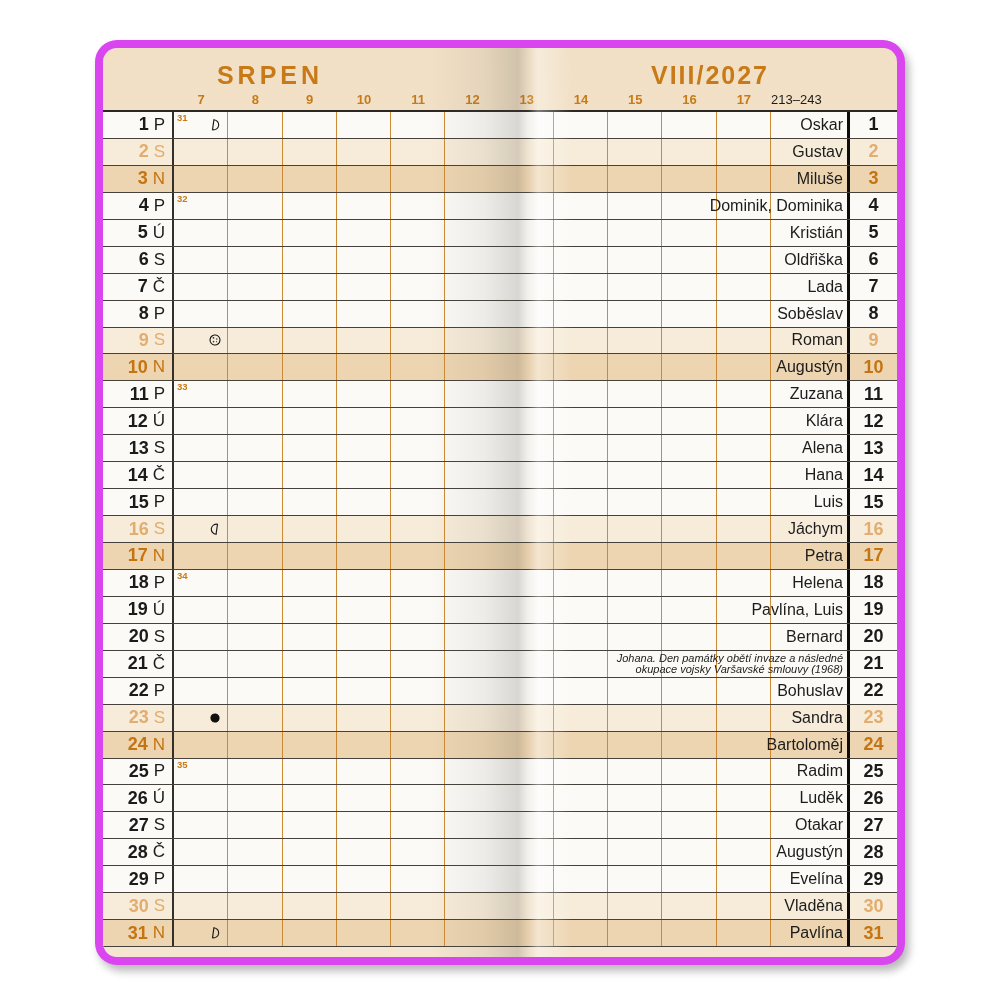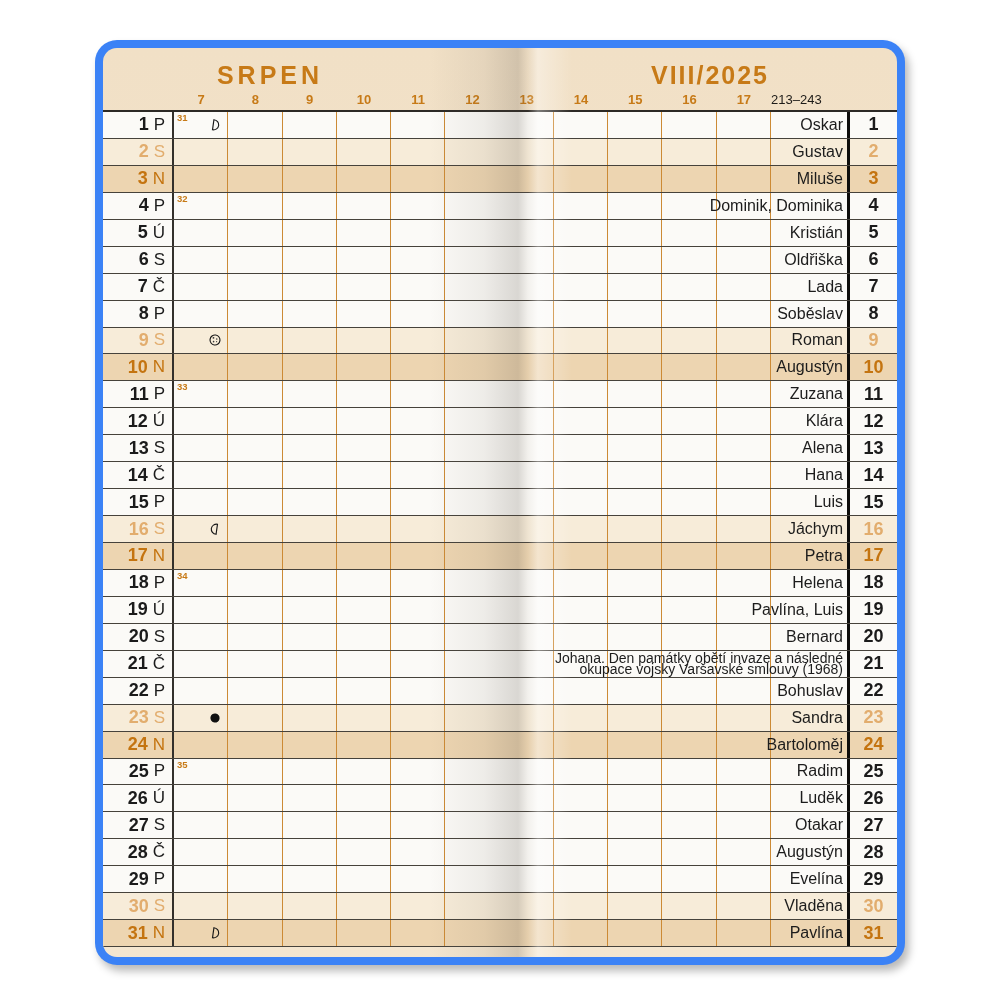--- a/index.html
+++ b/index.html
@@ -3,21 +3,21 @@
 <meta charset="utf-8">
 <style>
   html,body{margin:0;padding:0;background:#ffffff;width:1000px;height:1000px;
     font-family:"Liberation Sans", sans-serif;}
   :root{
     --accent:#c77a17; --hourline:#cc8a35; --satclr:#e2ad6e; --sunclr:#c47410;
     --weekdaybg:#fbfaf7; --satbg:#f7ecd9; --sunbg:#edd5b1;
     --rowline:#46423b; --ink:#1b1b1b;
   }
   .frame{position:absolute;left:95px;top:40px;width:810px;height:925px;
-    background:#3b82f6;border-radius:22px;box-shadow:4px 6px 9px rgba(0,0,0,.28);}
+    background:#d946ef;border-radius:22px;box-shadow:4px 6px 9px rgba(0,0,0,.28);}
   .page{position:absolute;left:8px;top:8px;right:8px;bottom:8px;
     background:linear-gradient(#f1e0c6,#f4e6d0);border-radius:14px;overflow:hidden;}
   .header{position:absolute;top:0;left:0;right:0;height:62px;}
   .title{position:absolute;top:13px;width:334px;text-align:center;
     font-size:25px;font-weight:bold;letter-spacing:4px;color:var(--accent);}
   .title-left{left:0;}
   .title-right{left:440px;letter-spacing:2px;}
   .gridrow{display:grid;grid-template-columns:71px repeat(11,1fr) 76px 50px;}
   .hour-row{position:absolute;bottom:0;left:0;right:0;height:18px;}
   .hour-label{font-size:13px;font-weight:bold;color:var(--accent);
@@ -38,39 +38,39 @@
   .dletter{font-size:17px;color:var(--ink);}
   .saturday .dnum,.saturday .dletter,.saturday.row .num-cell{color:var(--satclr);}
   .sunday .dnum,.sunday .dletter,.sunday.row .num-cell{color:var(--sunclr);}
   .weeknum{position:absolute;left:3px;top:0px;font-size:9.5px;font-weight:bold;color:var(--accent);}
   .moon{position:absolute;left:34px;top:50%;transform:translateY(-50%) rotate(8deg);
     width:14px;height:14px;}
   .moon svg{display:block;width:14px;height:14px;}
   .name-cell{overflow:visible;}
   .name-text{position:absolute;right:4px;top:50%;transform:translateY(-50%);
     width:345px;text-align:right;font-size:16px;color:#1c1c1c;z-index:6;white-space:nowrap;}
-  .name-text.small{font-size:14px;line-height:11px;white-space:normal;}
+  .name-text.small{font-size:11px;line-height:11px;white-space:normal;font-style:italic;}
   .num-cell{border-left:3px solid #0e0d0b;display:flex;align-items:center;
     justify-content:center;font-weight:bold;font-size:18px;color:var(--ink);}
   .footer-strip{position:absolute;bottom:0;left:0;right:0;height:10px;}
   .gutter-shade{position:absolute;top:0;bottom:0;left:327px;width:142px;z-index:5;
     pointer-events:none;
     background:linear-gradient(90deg, rgba(105,96,84,0) 0%, rgba(105,96,84,0.09) 38%,
       rgba(82,74,64,0.20) 62%, rgba(140,130,115,0.08) 69%,
       rgba(255,255,255,0.38) 76%, rgba(255,255,255,0) 100%);}
 </style>
 </head>
 <body>
 
 <div class="frame">
   <div class="page">
 
     <div class="header">
       <div class="title title-left">SRPEN</div>
-      <div class="title title-right">VIII/2025</div>
+      <div class="title title-right">VIII/2027</div>
       <div class="hour-row gridrow" id="hourRow">
           <div class="cell"></div>
           <div class="cell hour-label">7</div>
           <div class="cell hour-label">8</div>
           <div class="cell hour-label">9</div>
           <div class="cell hour-label">10</div>
           <div class="cell hour-label">11</div>
           <div class="cell hour-label">12</div>
           <div class="cell hour-label">13</div>
           <div class="cell hour-label">14</div>

